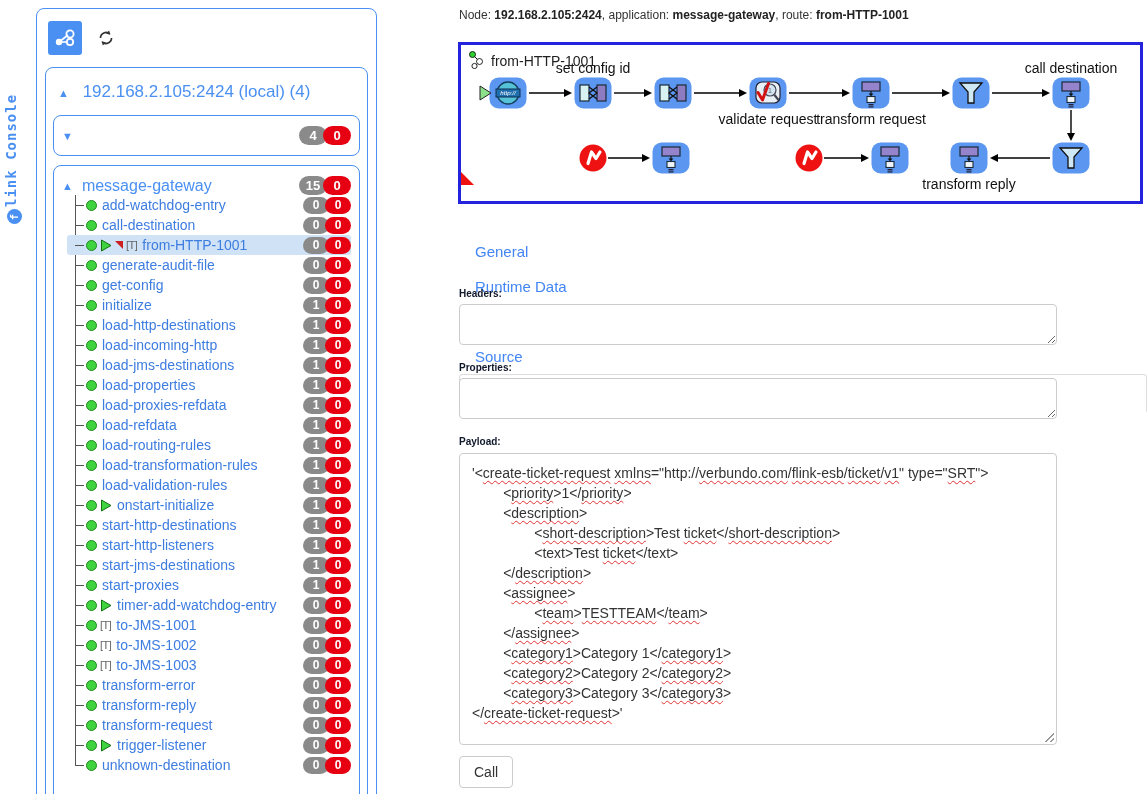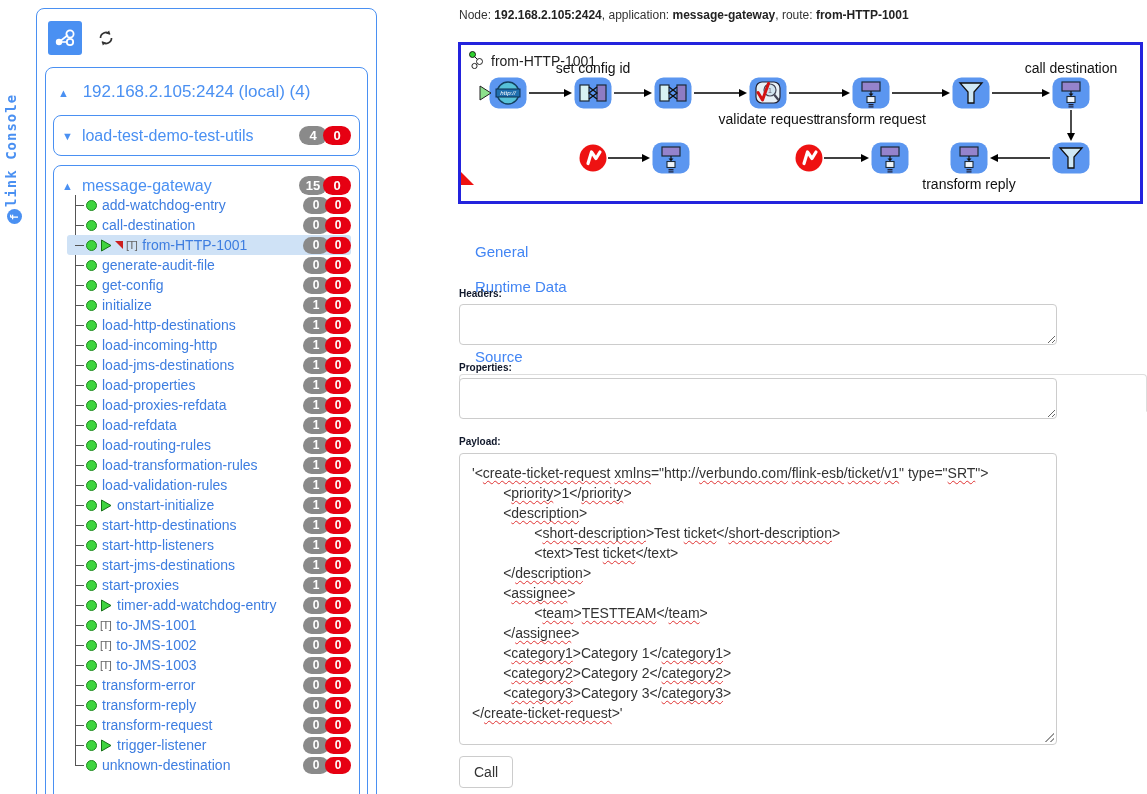--- a/index.html
+++ b/index.html
@@ -124,21 +124,20 @@
 
   <div class="node-panel">
     <div class="node-head">
       <span class="tri">▲</span>
       <span>192.168.2.105:2424 (local) (4)</span>
     </div>
 
     <div class="app-panel">
       <div class="app-head">
         <span class="tri">▼</span>
-        <span class="app-name">load-test-demo-test-utils</span>
         <span class="badges">
           <span class="bgray app">4</span>
           <span class="bred app">0</span>
         </span>
       </div>
     </div>
 
     <div class="app-panel expanded">
       <div class="app-head">
         <span class="tri">▲</span>

